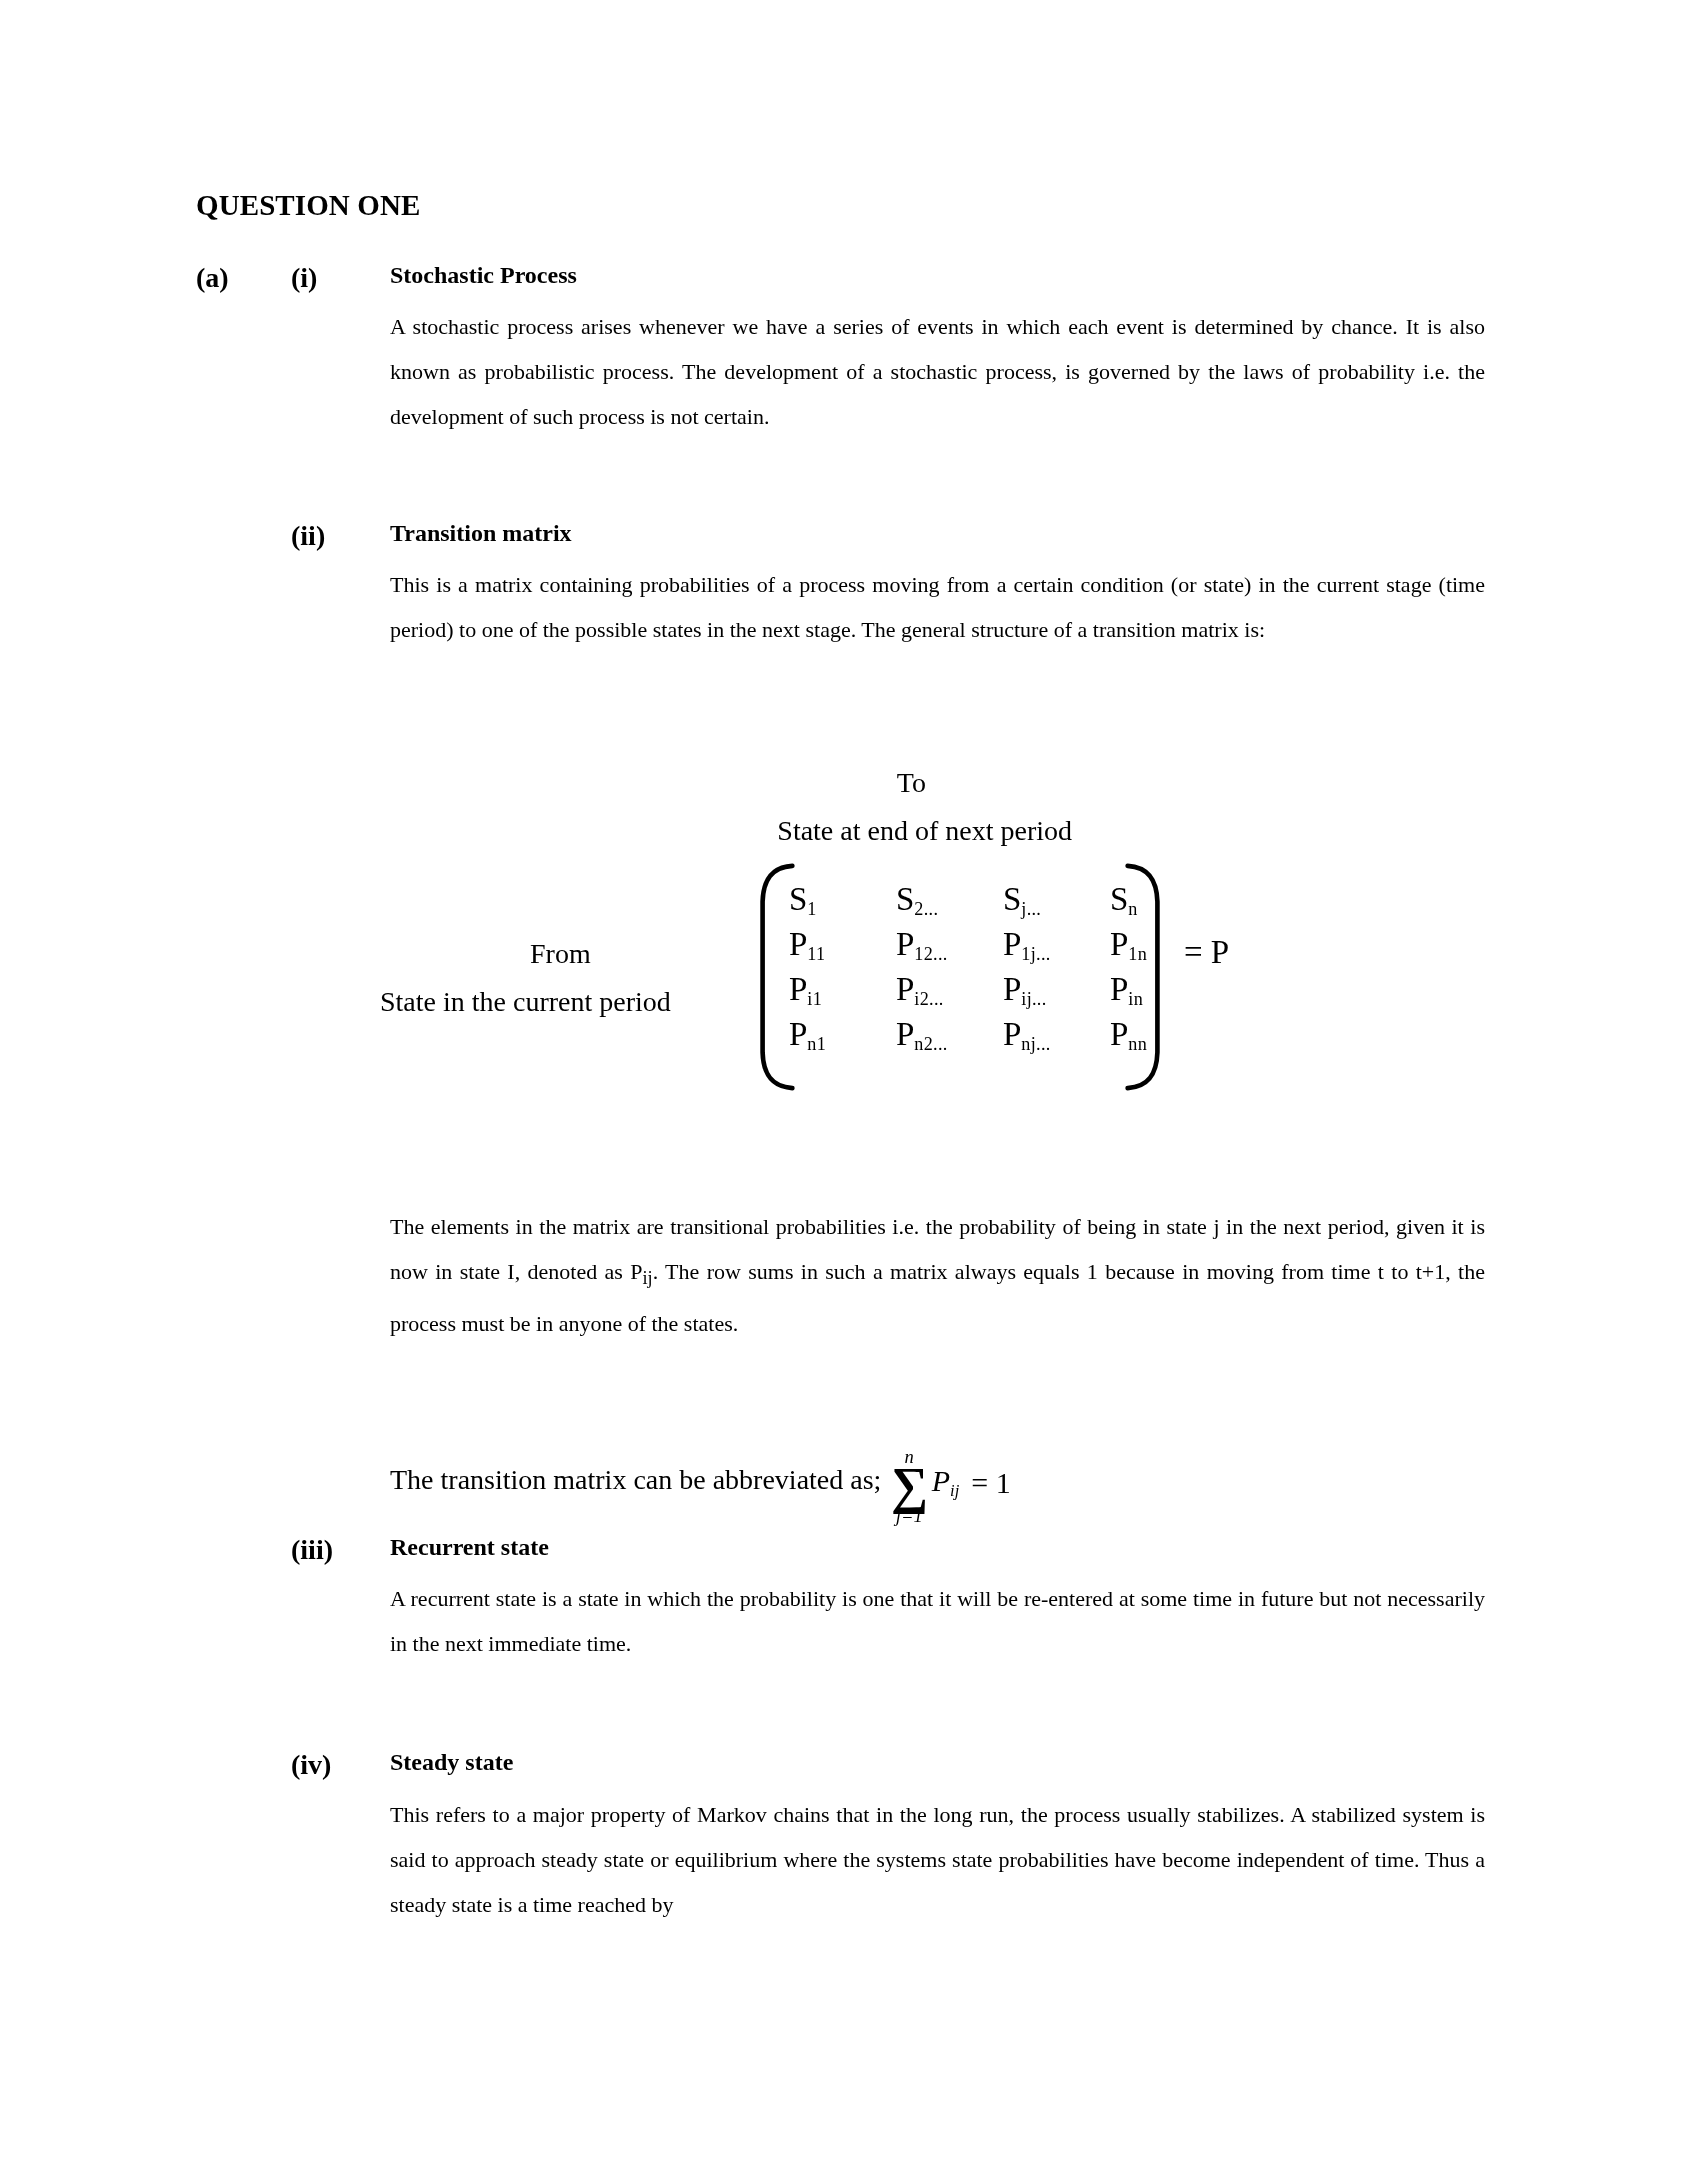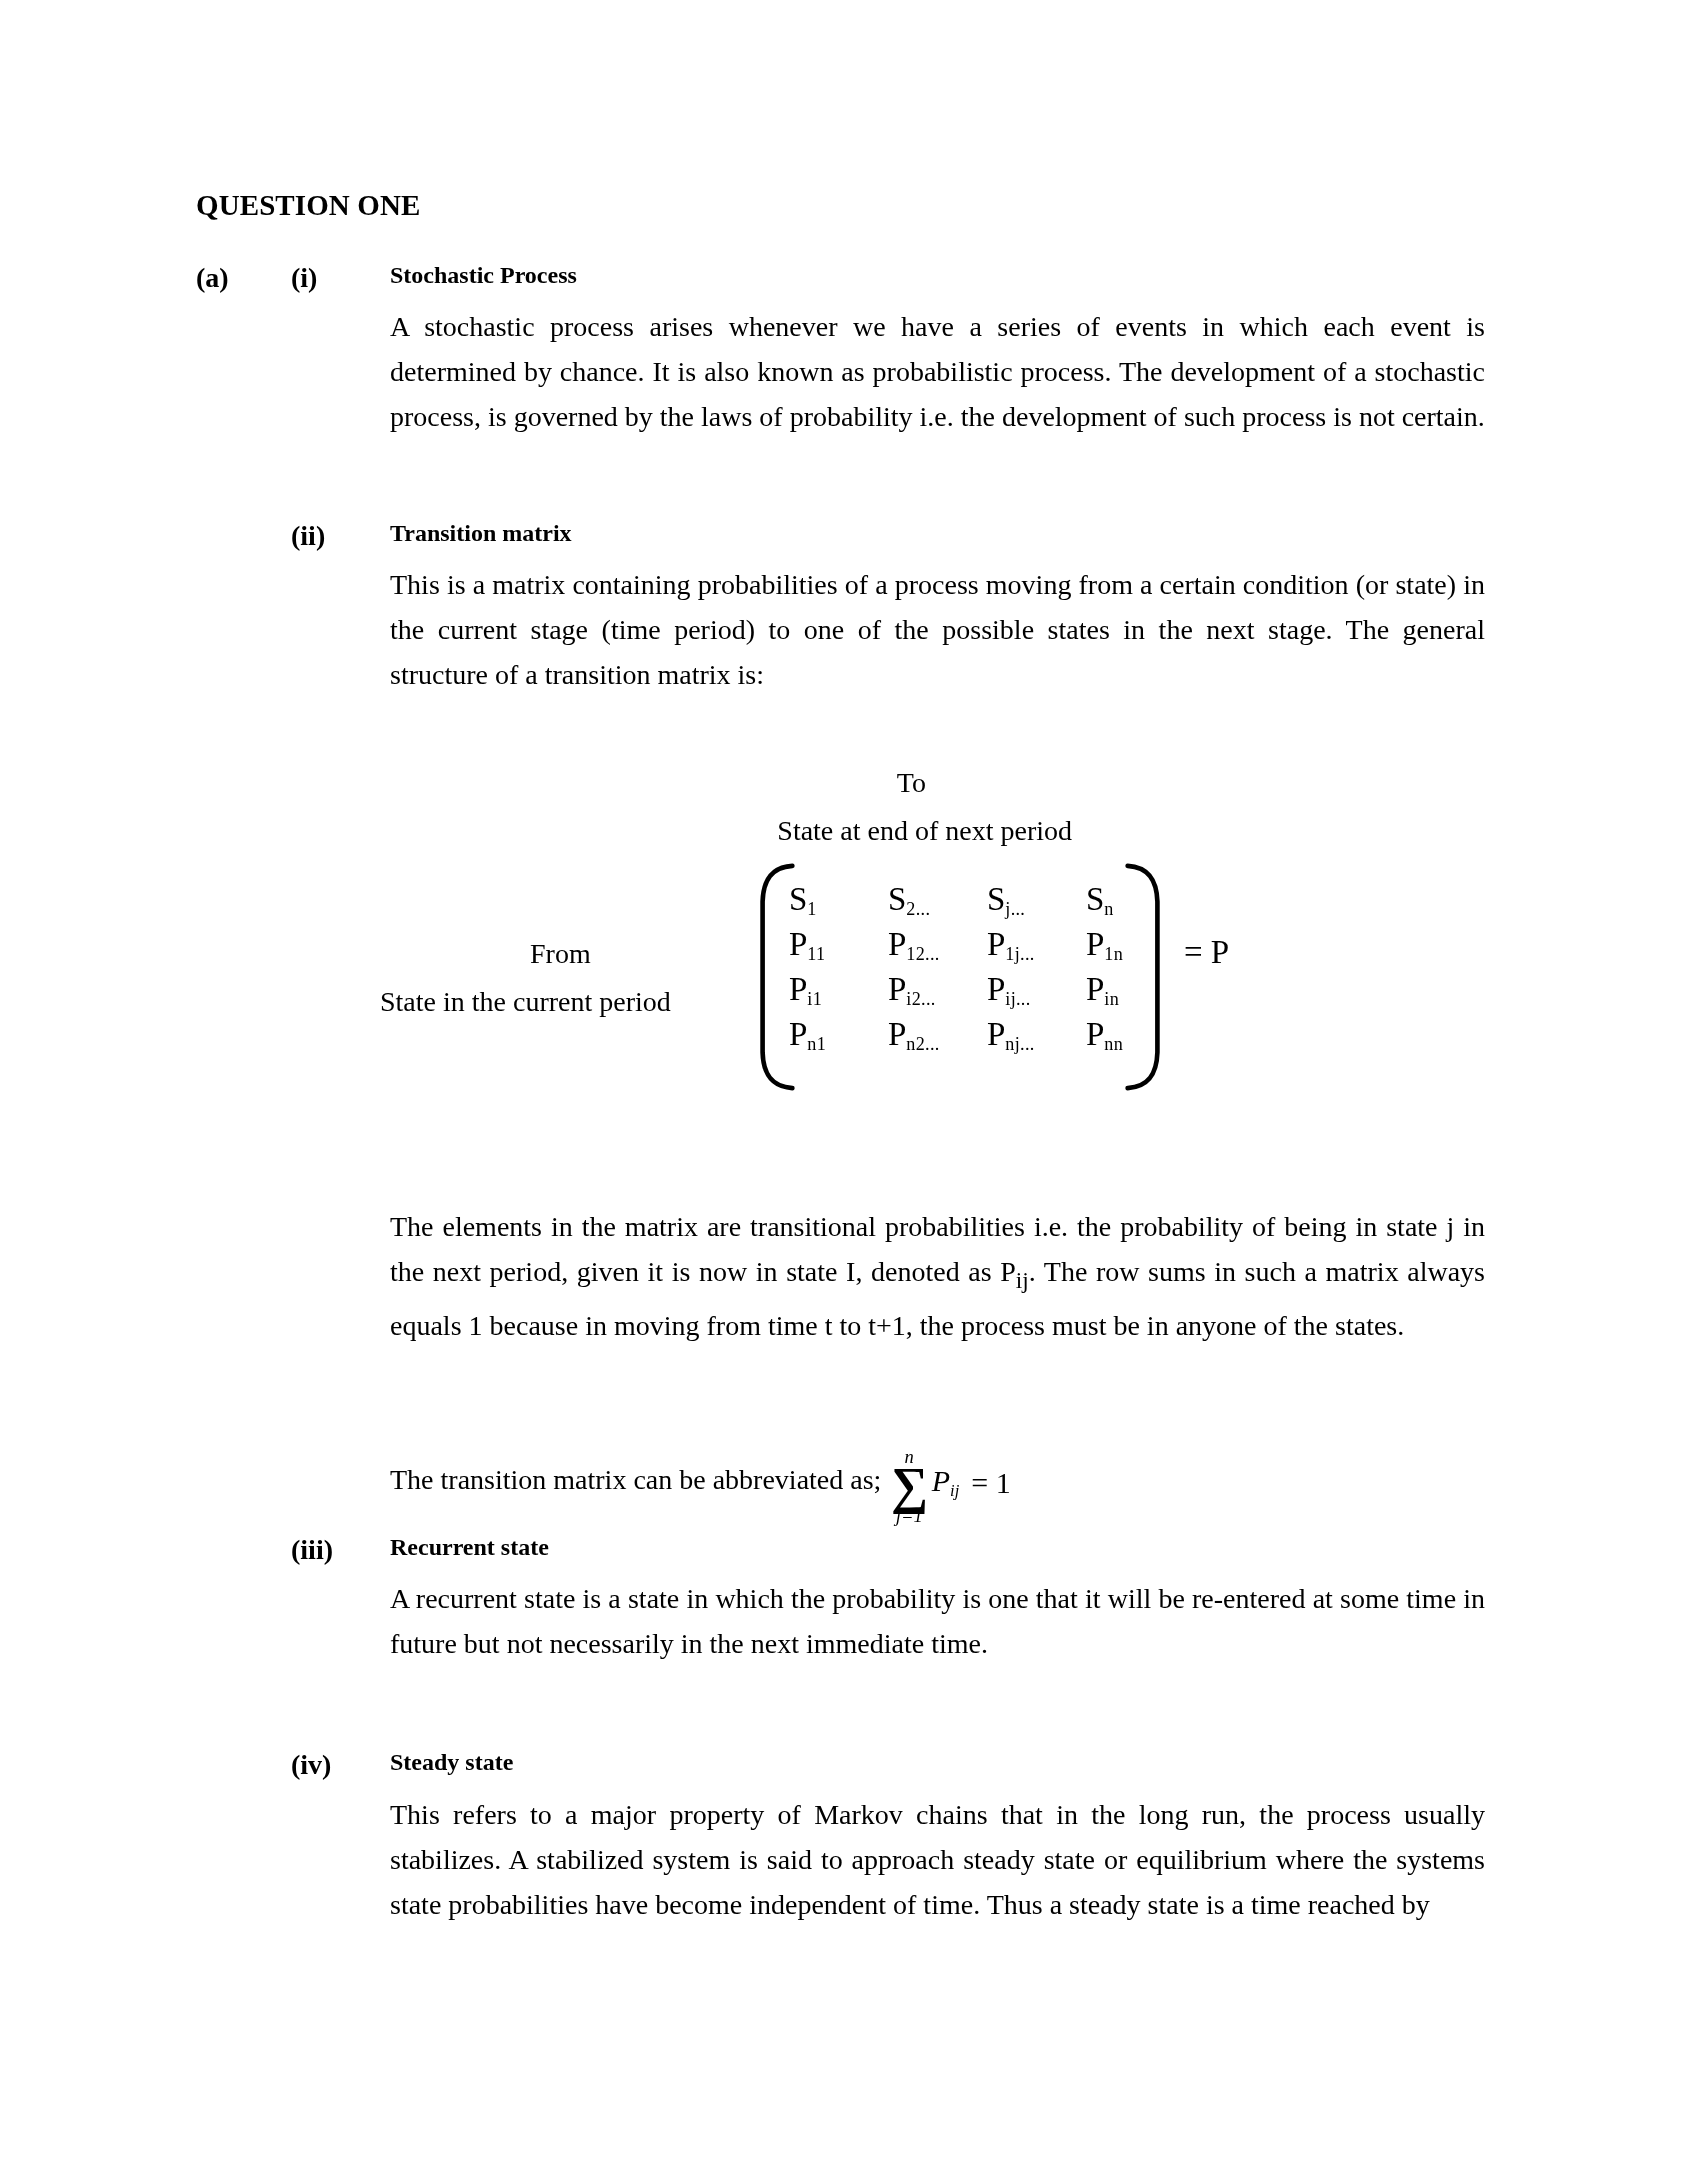--- a/index.html
+++ b/index.html
@@ -46,21 +46,21 @@
     white-space: nowrap;
   }
   .heading {
     position: absolute;
     font-size: 24px;
     font-weight: bold;
     white-space: nowrap;
   }
   .para {
     position: absolute;
-    font-size: 28px;
+    font-size: 22px;
     line-height: 45px;
     text-align: justify;
     text-justify: inter-word;
     -webkit-hyphens: none;
     hyphens: none;
   }
 
   
   .matrix-wrap {
     position: absolute;
@@ -79,21 +79,21 @@
   .bracket {
     position: absolute;
     width: 41px;
   }
   .bracket svg { display: block; }
   .mx-grid {
     position: absolute;
     display: grid;
     grid-template-columns: repeat(4, 99px);
     grid-auto-rows: 45px;
-    column-gap: 0px;
+    column-gap: 8px;
   }
   .mx-cell {
     font-size: 33px;
     line-height: 37px;
     white-space: nowrap;
   }
   .mx-cell sub {
     font-size: 0.55em;
     vertical-align: -0.30em;
     letter-spacing: 0.3px;

